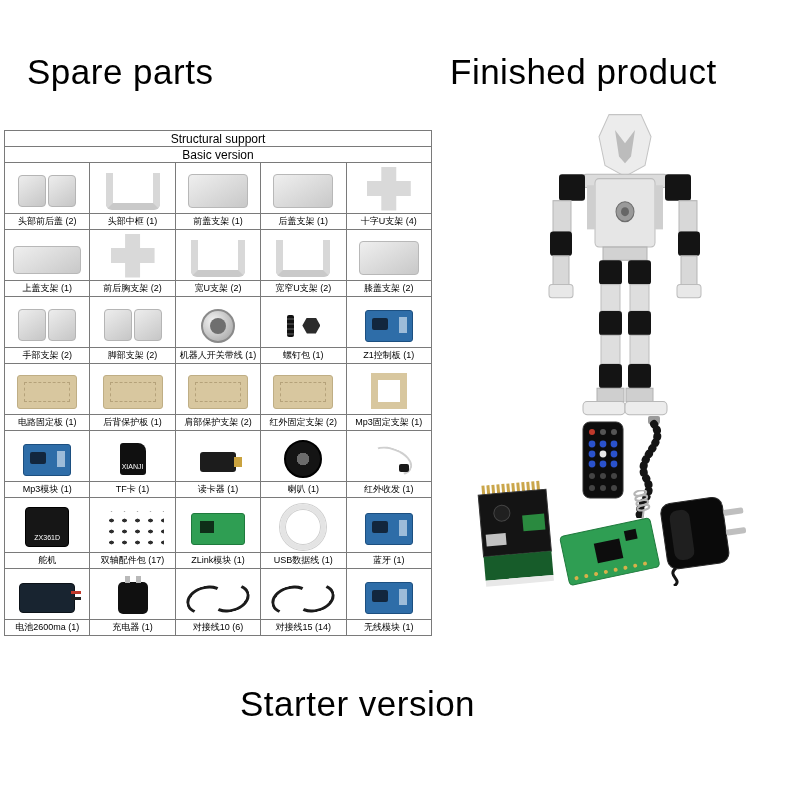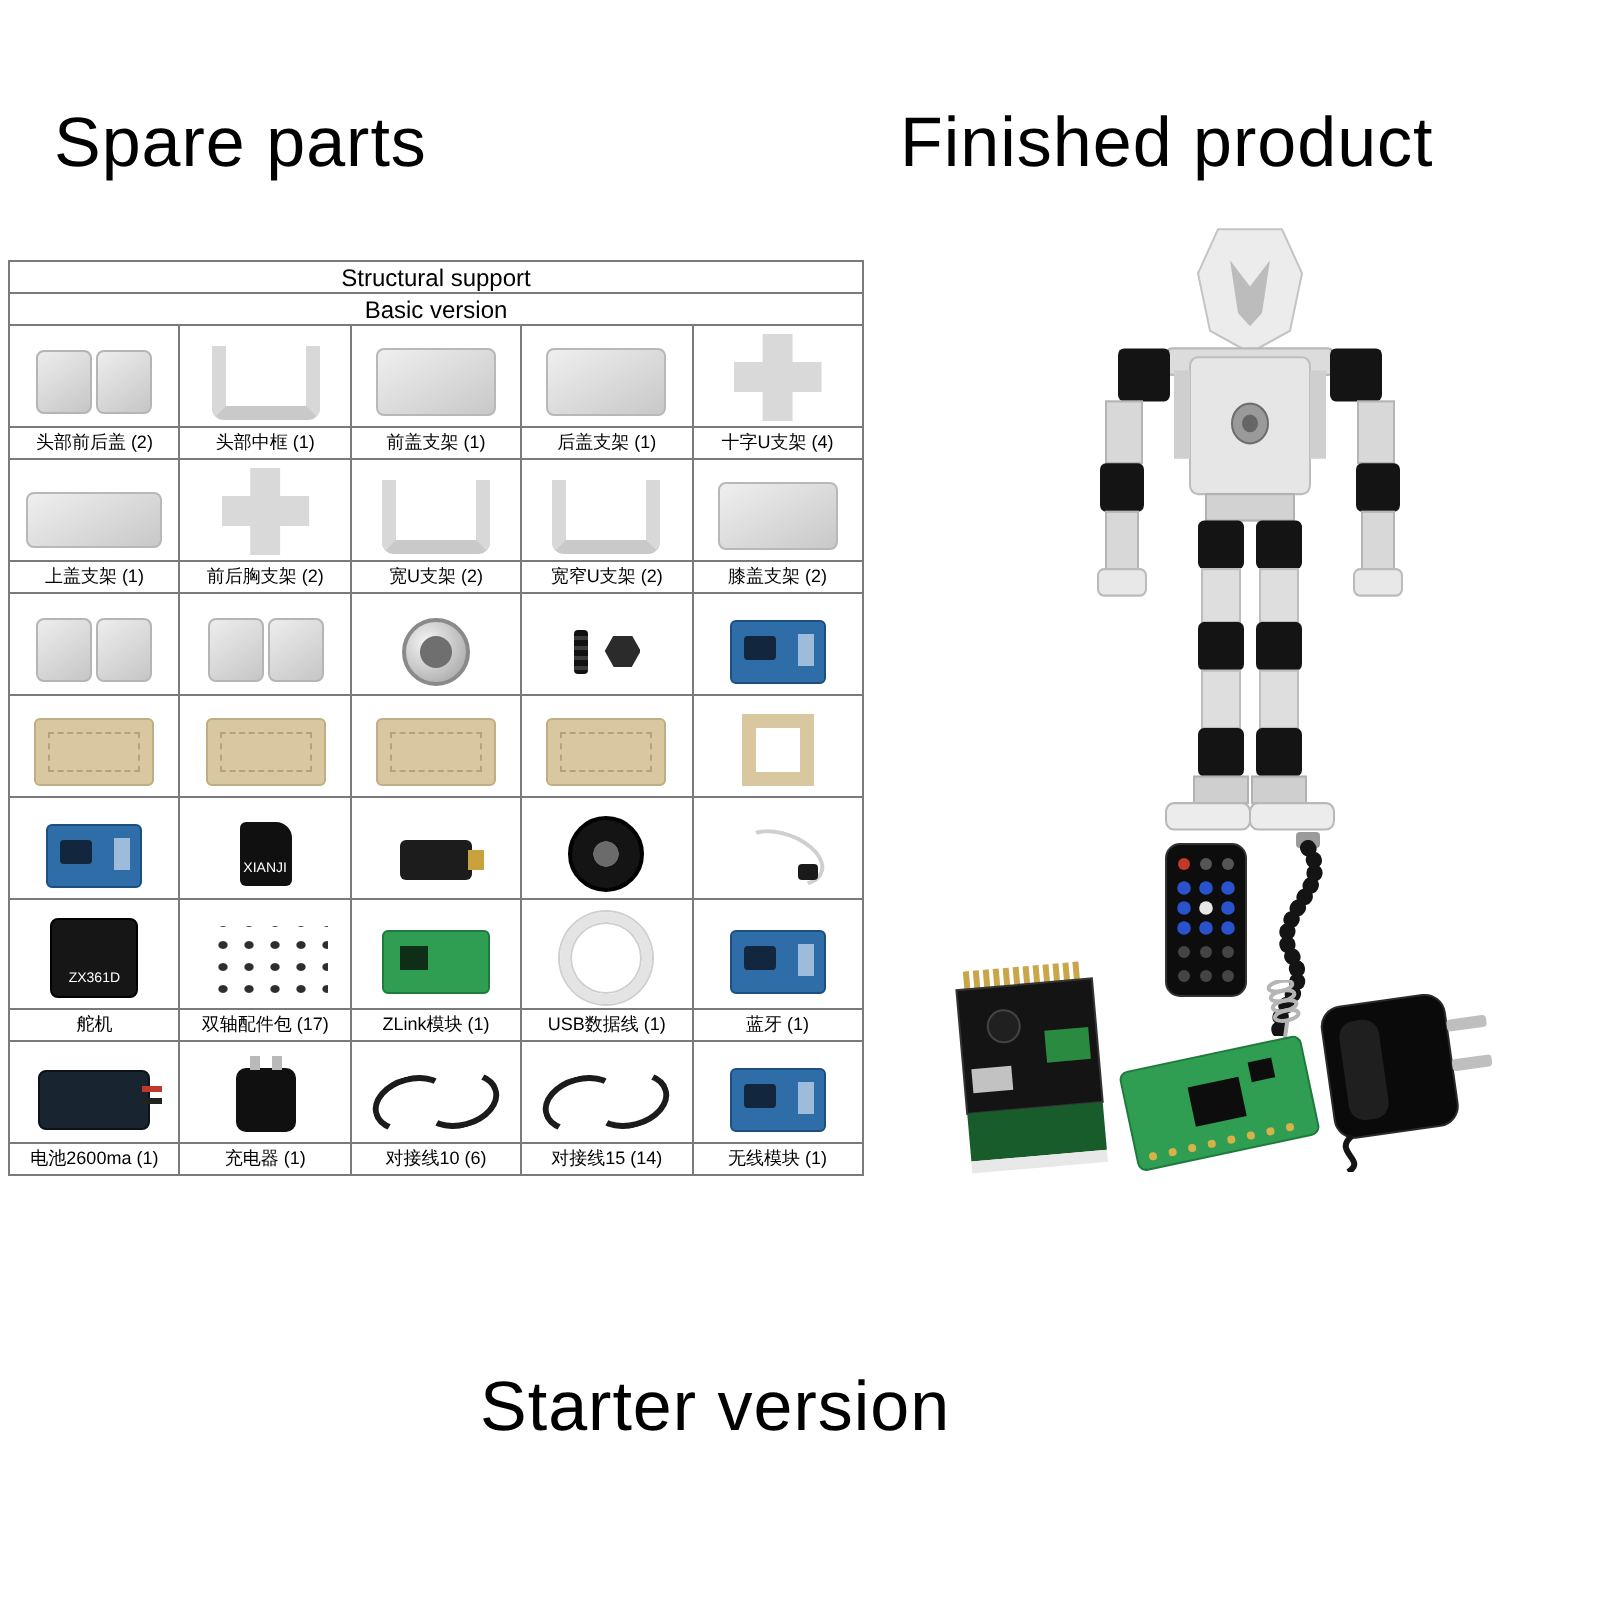--- a/index.html
+++ b/index.html
@@ -165,55 +165,76 @@
             <td>
               <div class="thumb t-switch"></div>
             </td>
             <td>
               <div class="thumb t-screw"></div>
             </td>
             <td>
               <div class="thumb t-pcb-blue"></div>
             </td>
           </tr>
+          <tr class="label-row">
+            <td>手部支架 (2)</td>
+            <td>脚部支架 (2)</td>
+            <td>机器人开关带线 (1)</td>
+            <td>螺钉包 (1)</td>
+            <td>Z1控制板 (1)</td>
+          </tr>
           <tr class="img-row">
             <td>
               <div class="thumb t-wood"></div>
             </td>
             <td>
               <div class="thumb t-wood"></div>
             </td>
             <td>
               <div class="thumb t-wood"></div>
             </td>
             <td>
               <div class="thumb t-wood"></div>
             </td>
             <td>
               <div class="thumb t-wood-frame"></div>
             </td>
+          </tr>
+          <tr class="label-row">
+            <td>电路固定板 (1)</td>
+            <td>后背保护板 (1)</td>
+            <td>肩部保护支架 (2)</td>
+            <td>红外固定支架 (2)</td>
+            <td>Mp3固定支架 (1)</td>
           </tr>
           <tr class="img-row">
             <td>
               <div class="thumb t-pcb-blue"></div>
             </td>
             <td>
               <div class="thumb t-tf">
                 <span class="thumb-text">XIANJI</span>
               </div>
             </td>
             <td>
               <div class="thumb t-reader"></div>
             </td>
             <td>
               <div class="thumb t-speaker"></div>
             </td>
             <td>
               <div class="thumb t-ir"></div>
             </td>
+          </tr>
+          <tr class="label-row">
+            <td>Mp3模块 (1)</td>
+            <td>TF卡 (1)</td>
+            <td>读卡器 (1)</td>
+            <td>喇叭 (1)</td>
+            <td>红外收发 (1)</td>
           </tr>
           <tr class="img-row">
             <td>
               <div class="thumb t-servo">
                 <span class="thumb-text">ZX361D</span>
               </div>
             </td>
             <td>
               <div class="thumb t-hardware"></div>
             </td>

